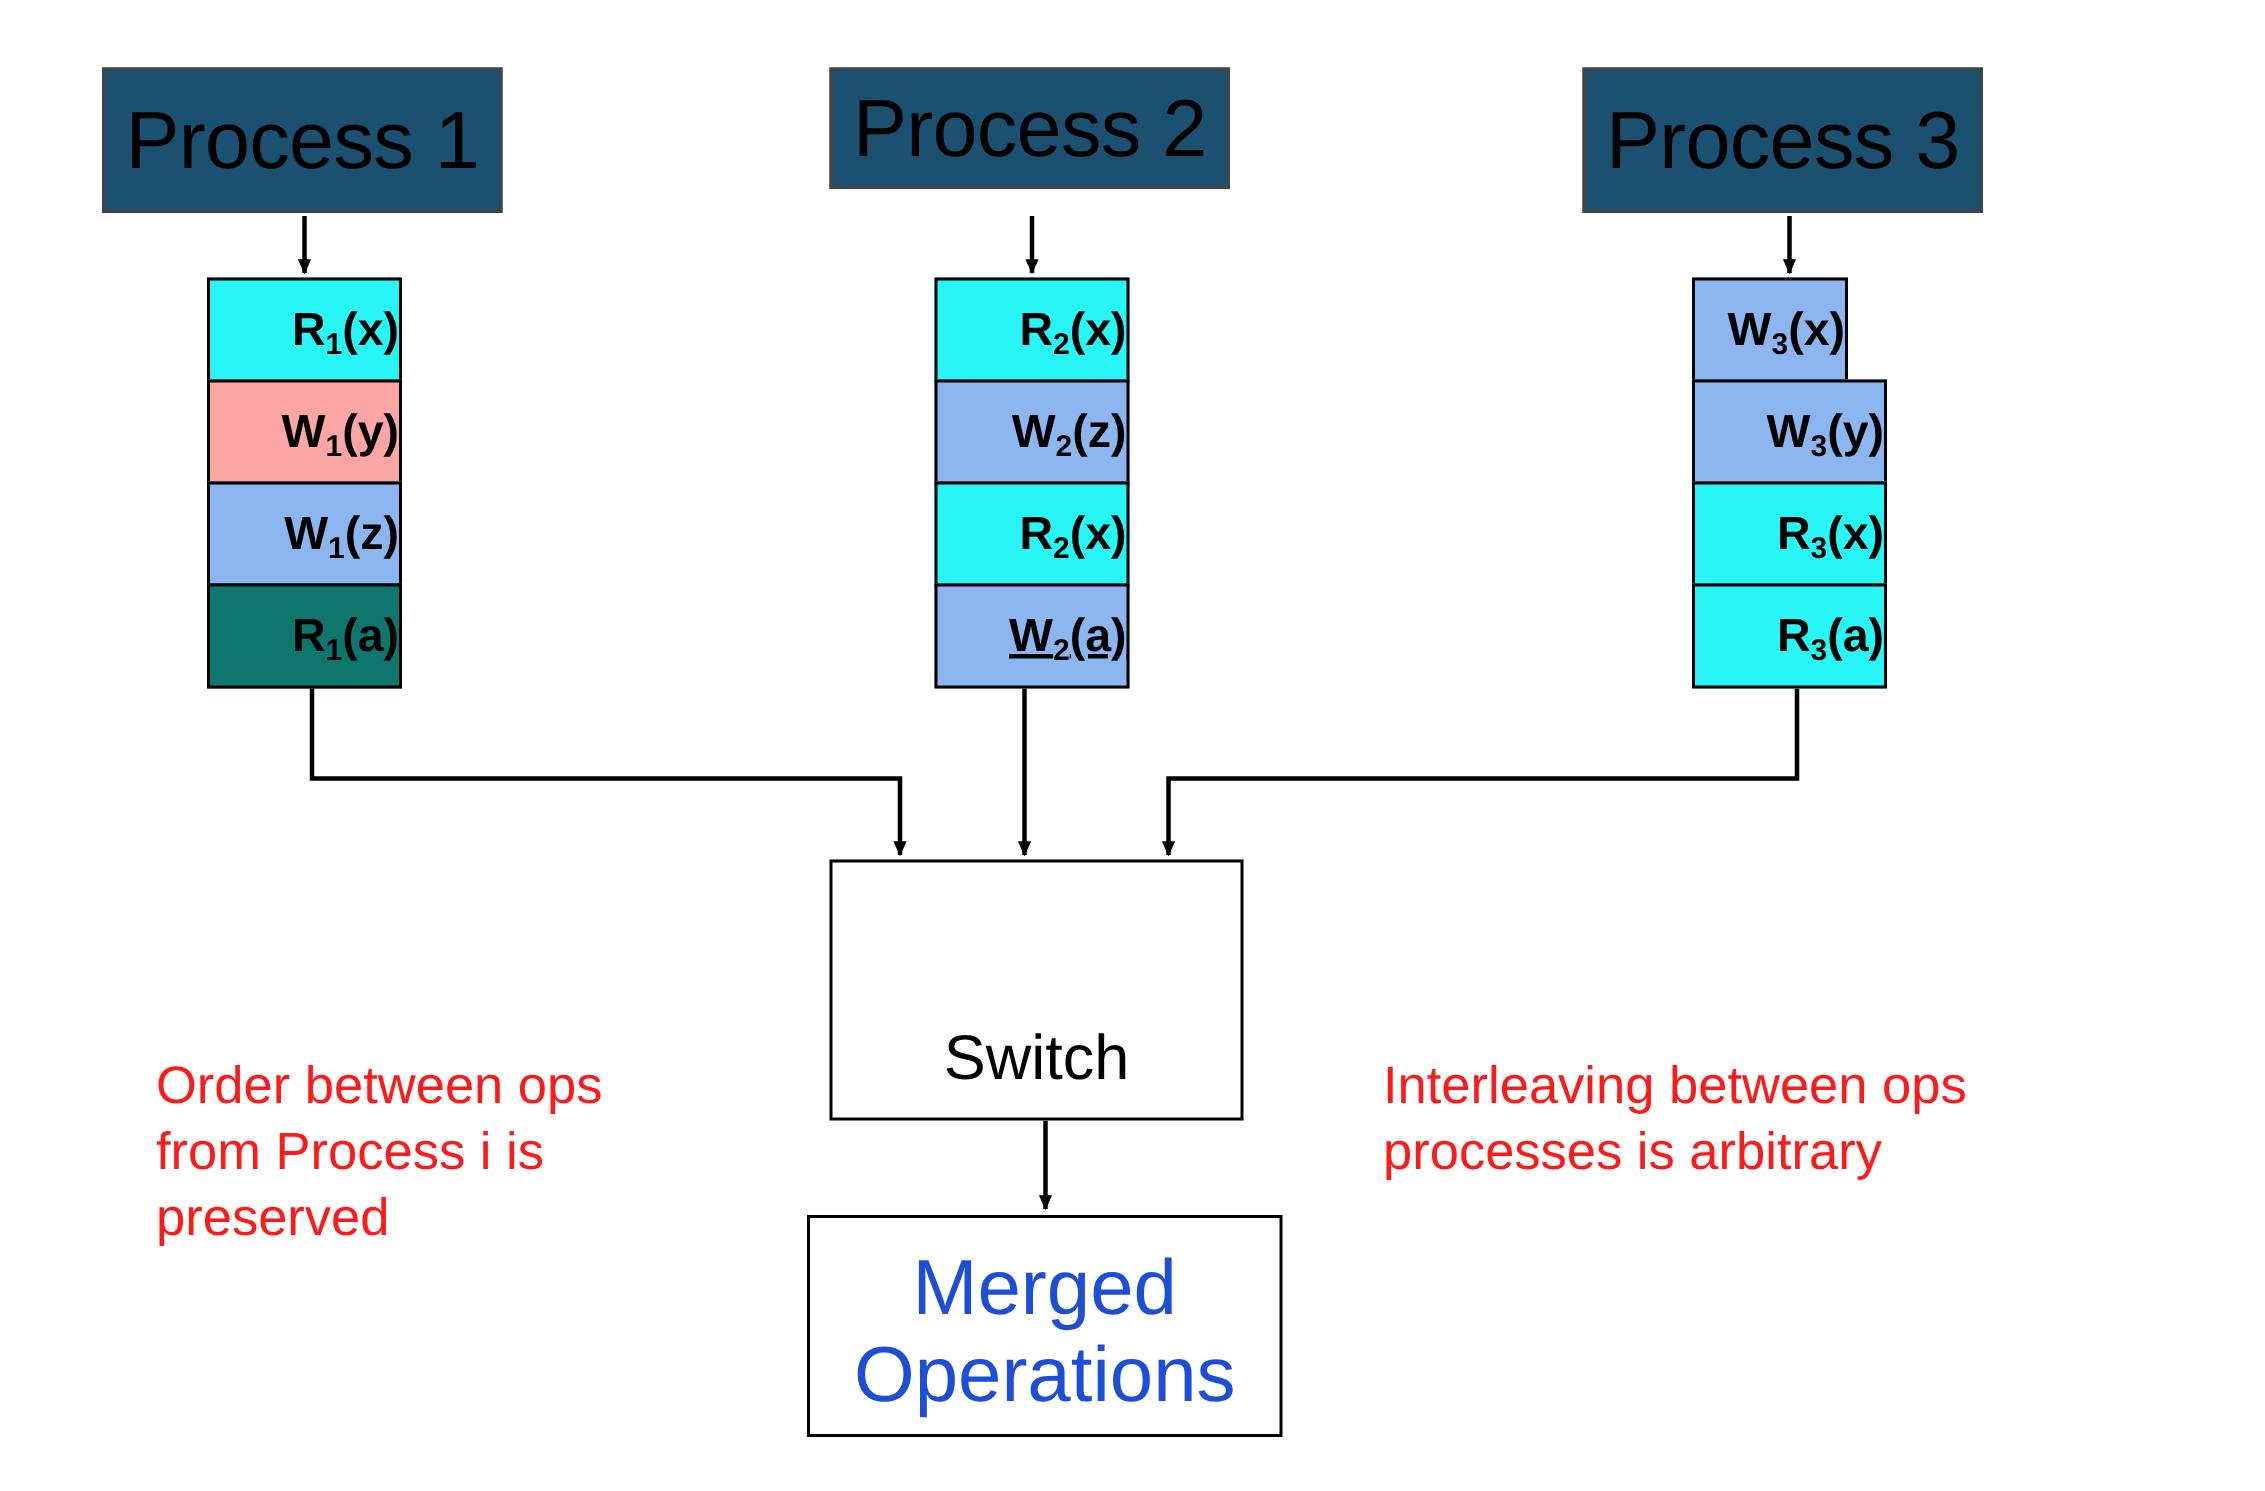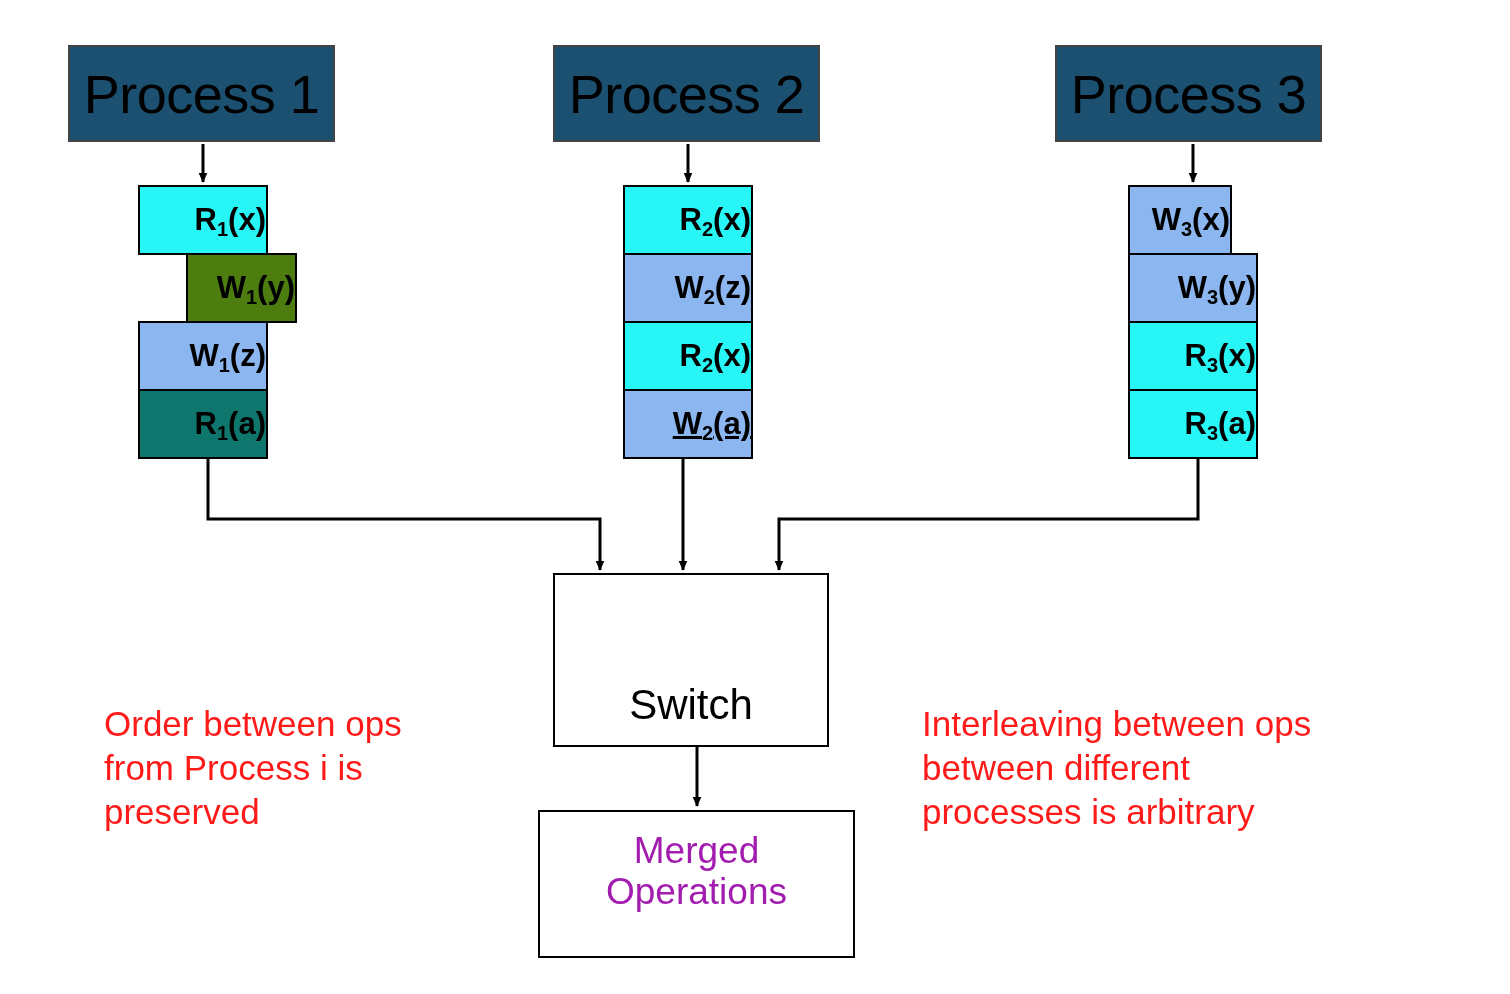--- a/index.html
+++ b/index.html
@@ -34,21 +34,21 @@
   .plain-box{
     position:absolute;box-sizing:border-box;
     border:2px solid #000000;background:#ffffff;
   }
   .switch-label{
     position:absolute;left:0;right:0;text-align:center;
     font-size:42px;color:#000000;white-space:nowrap;
   }
   .merged-label{
     position:absolute;left:0;right:0;text-align:center;
-    font-size:37px;color:#a21caf;line-height:1.12;white-space:nowrap;
+    font-size:52px;color:#1d4ed8;line-height:1.12;white-space:nowrap;
   }
 
   
   .note{
     position:absolute;color:#FF1A1A;font-size:35px;line-height:1.26;
     white-space:nowrap;
   }
 
   svg.wires{position:absolute;left:0;top:0;width:1510px;height:994px;
     pointer-events:none;}
@@ -84,32 +84,32 @@
     <line x1="697" y1="747" x2="697" y2="806" stroke="#000000" stroke-width="3" marker-end="url(#arrowhead)"></line>
   </svg>
 
   <div class="proc-box" style="left:68px;top:45px;width:267px;height:97px;background:#1B5070;">
     <span>Process 1</span>
   </div>
   <div class="op-stack" style="left:138px;top:185px;width:130px;height:274px;">
     <div class="op-cell" style="left:0;top:0;width:130px;height:70px;background:#28F5F5;">
       <span>R<sub>1</sub>(x)</span>
     </div>
-    <div class="op-cell" style="left:0;top:68px;width:111px;height:70px;background:#4d7c0f;margin-left:48px;">
+    <div class="op-cell" style="left:0;top:68px;width:130px;height:70px;background:#fca5a5;">
       <span>W<sub>1</sub>(y)</span>
     </div>
     <div class="op-cell" style="left:0;top:136px;width:130px;height:70px;background:#8CB6F0;">
       <span>W<sub>1</sub>(z)</span>
     </div>
     <div class="op-cell" style="left:0;top:204px;width:130px;height:70px;background:#0f766e;">
       <span>R<sub>1</sub>(a)</span>
     </div>
   </div>
 
-  <div class="proc-box" style="left:553px;top:45px;width:267px;height:97px;background:#1B5070;">
+  <div class="proc-box" style="left:553px;top:45px;width:267px;height:81px;background:#1B5070;">
     <span>Process 2</span>
   </div>
   <div class="op-stack" style="left:623px;top:185px;width:130px;height:274px;">
     <div class="op-cell" style="left:0;top:0;width:130px;height:70px;background:#28F5F5;">
       <span>R<sub>2</sub>(x)</span>
     </div>
     <div class="op-cell" style="left:0;top:68px;width:130px;height:70px;background:#8CB6F0;">
       <span>W<sub>2</sub>(z)</span>
     </div>
     <div class="op-cell" style="left:0;top:136px;width:130px;height:70px;background:#28F5F5;">
@@ -150,17 +150,16 @@
   </div>
 
   <div class="note" style="left: 104px; top: 702px; color: rgb(255, 26, 26);">
     <div>Order between ops</div>
     <div>from Process i is</div>
     <div>preserved</div>
   </div>
 
   <div class="note" style="left: 922px; top: 702px; color: rgb(255, 26, 26);">
     <div>Interleaving between ops</div>
-    <div>between different</div>
     <div>processes is arbitrary</div>
   </div>
 
 </div>
 
 </body></html>

